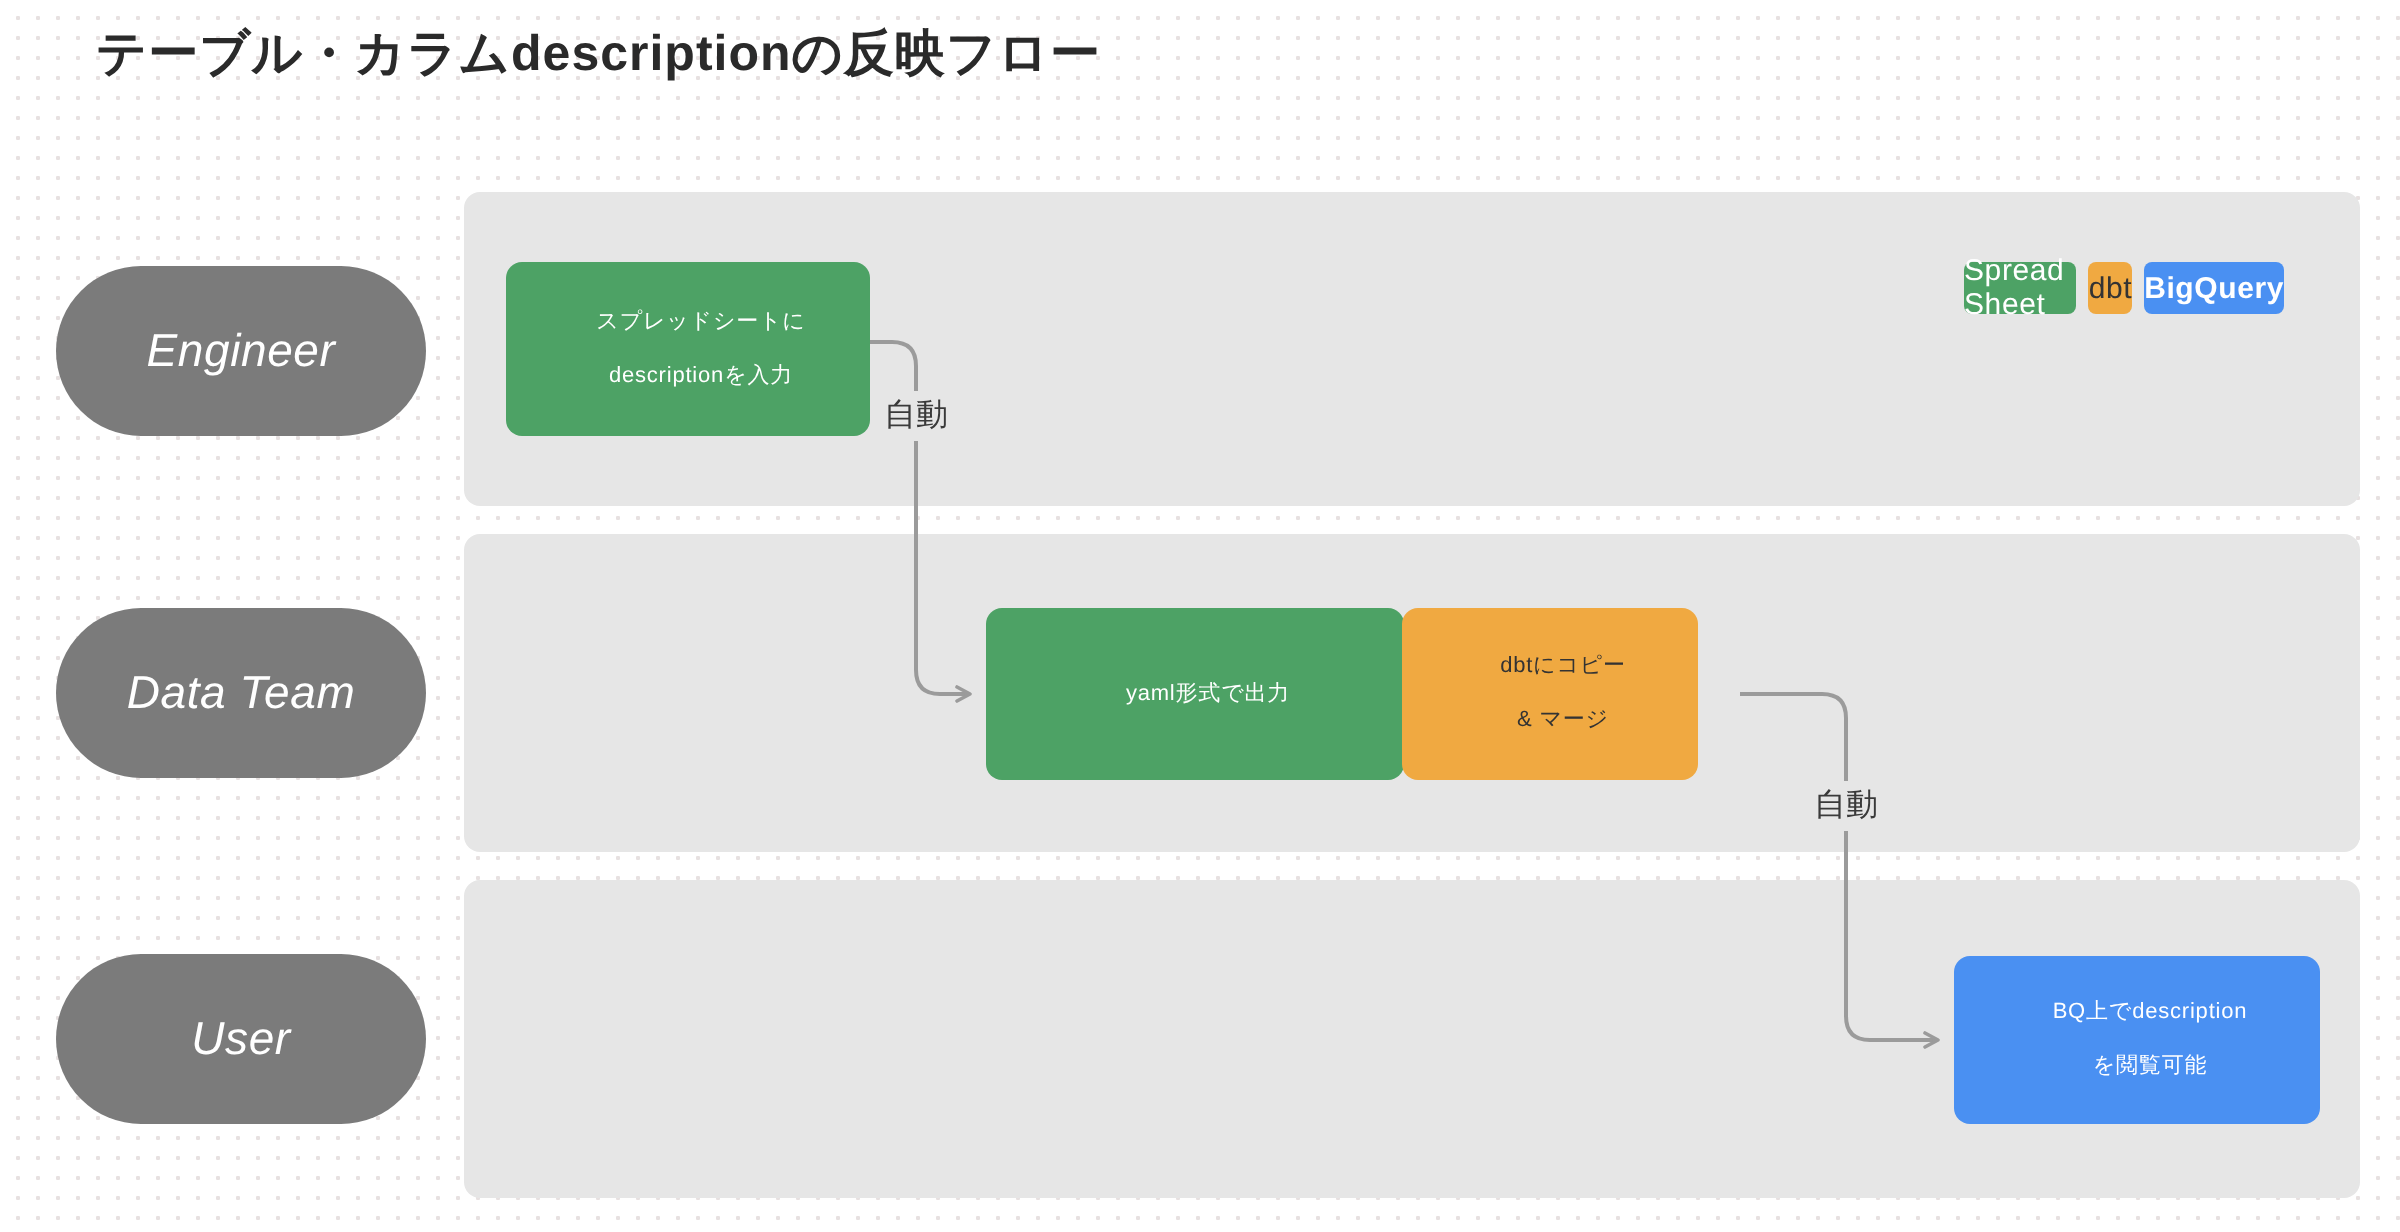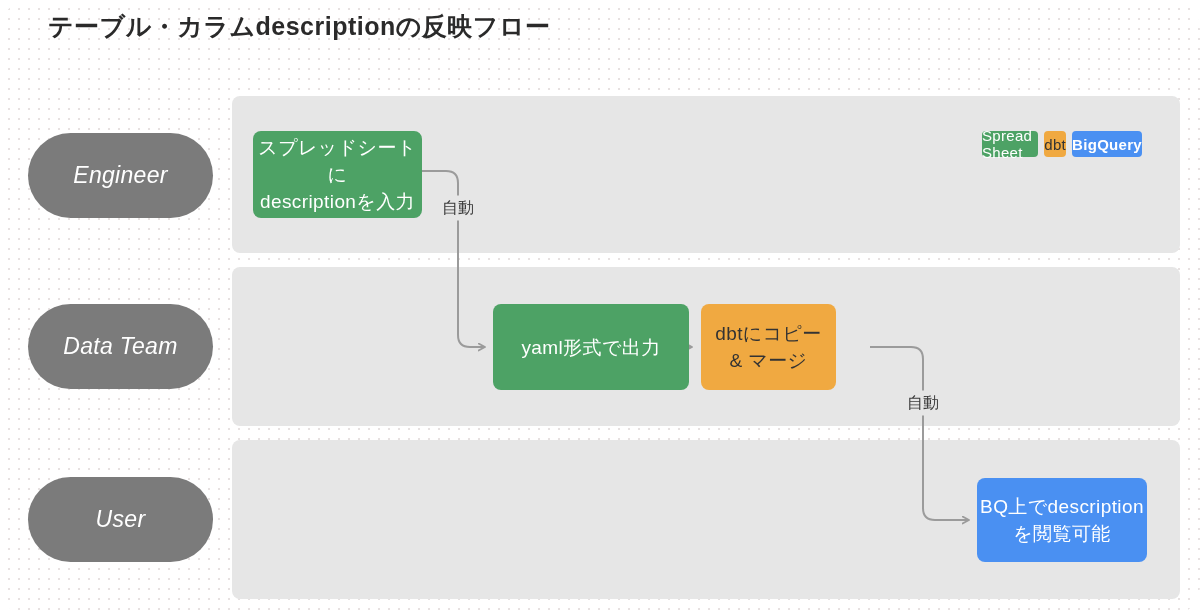--- a/index.html
+++ b/index.html
@@ -8,21 +8,20 @@
     background:#ffffff;
   }
   .canvas{
     position:relative;
     width:1200px;height:616px;
     overflow:hidden;
     background-color:#ffffff;
     background-image:radial-gradient(#e7e1e1 1px, transparent 1.2px);
     background-size:10px 10px;
     background-position:4px 4px;
-    border-radius:30px;
   }
   .title{
     position:absolute;left:48px;top:10px;
     font-size:25px;font-weight:700;color:#2a2a2a;
     letter-spacing:0.5px;white-space:nowrap;
   }
   .lane{
     position:absolute;left:232px;width:948px;
     background:#e6e6e6;border-radius:8px;
   }
@@ -30,22 +29,23 @@
     position:absolute;left:28px;width:185px;height:85px;
     background:#7b7b7b;border-radius:43px;
     color:#ffffff;font-size:23px;
     display:flex;align-items:center;justify-content:center;
     letter-spacing:0.3px;
     font-style:italic;
   }
   .node{
     position:absolute;border-radius:8px;
     display:flex;flex-direction:column;align-items:center;justify-content:center;
-    font-size:19px;line-height:27px;letter-spacing:0.4px;
+    font-size:11px;line-height:27px;letter-spacing:0.4px;
     text-align:center;
+    padding-left:13px;
   }
   .node-green{background:#4da265;color:#ffffff;}
   .node-orange{background:#f0a941;color:#333333;}
   .node-blue{background:#4a90f2;color:#ffffff;}
   .legend{
     position:absolute;left:982px;top:131px;width:160px;
     display:flex;flex-direction:row;gap:6px;
   }
   .legend-item{
     height:26px;border-radius:4px;font-size:15px;

